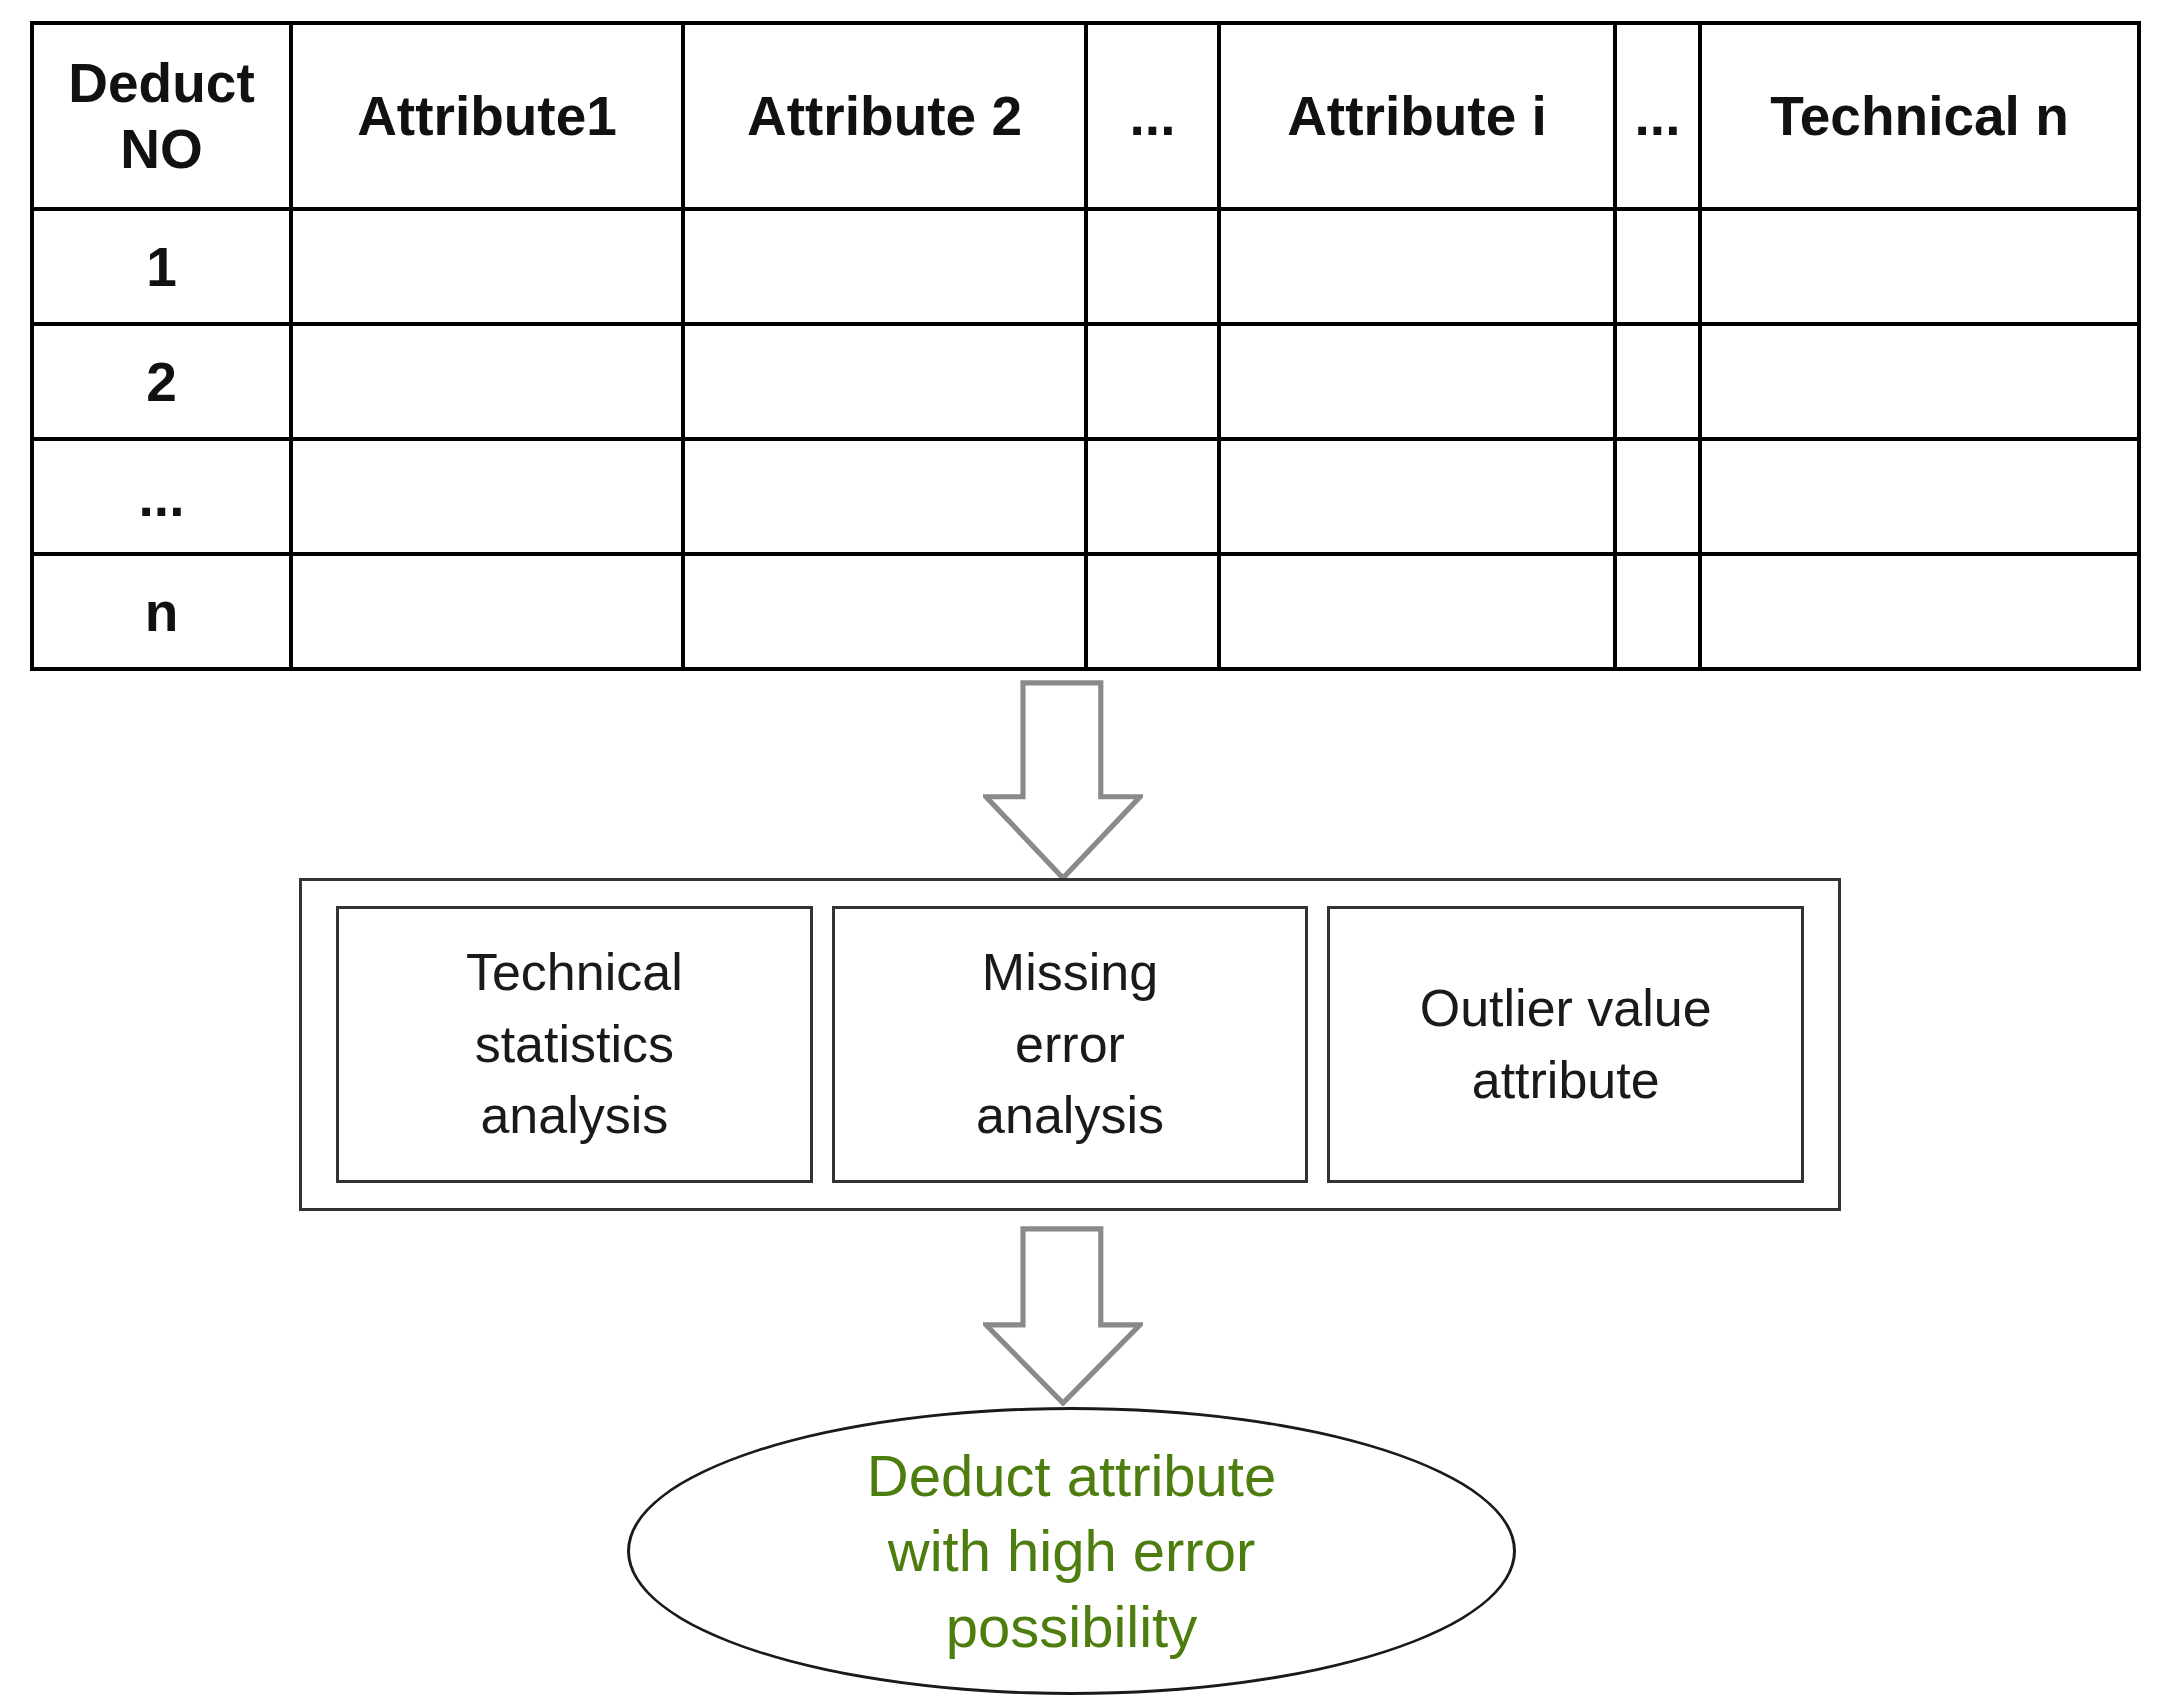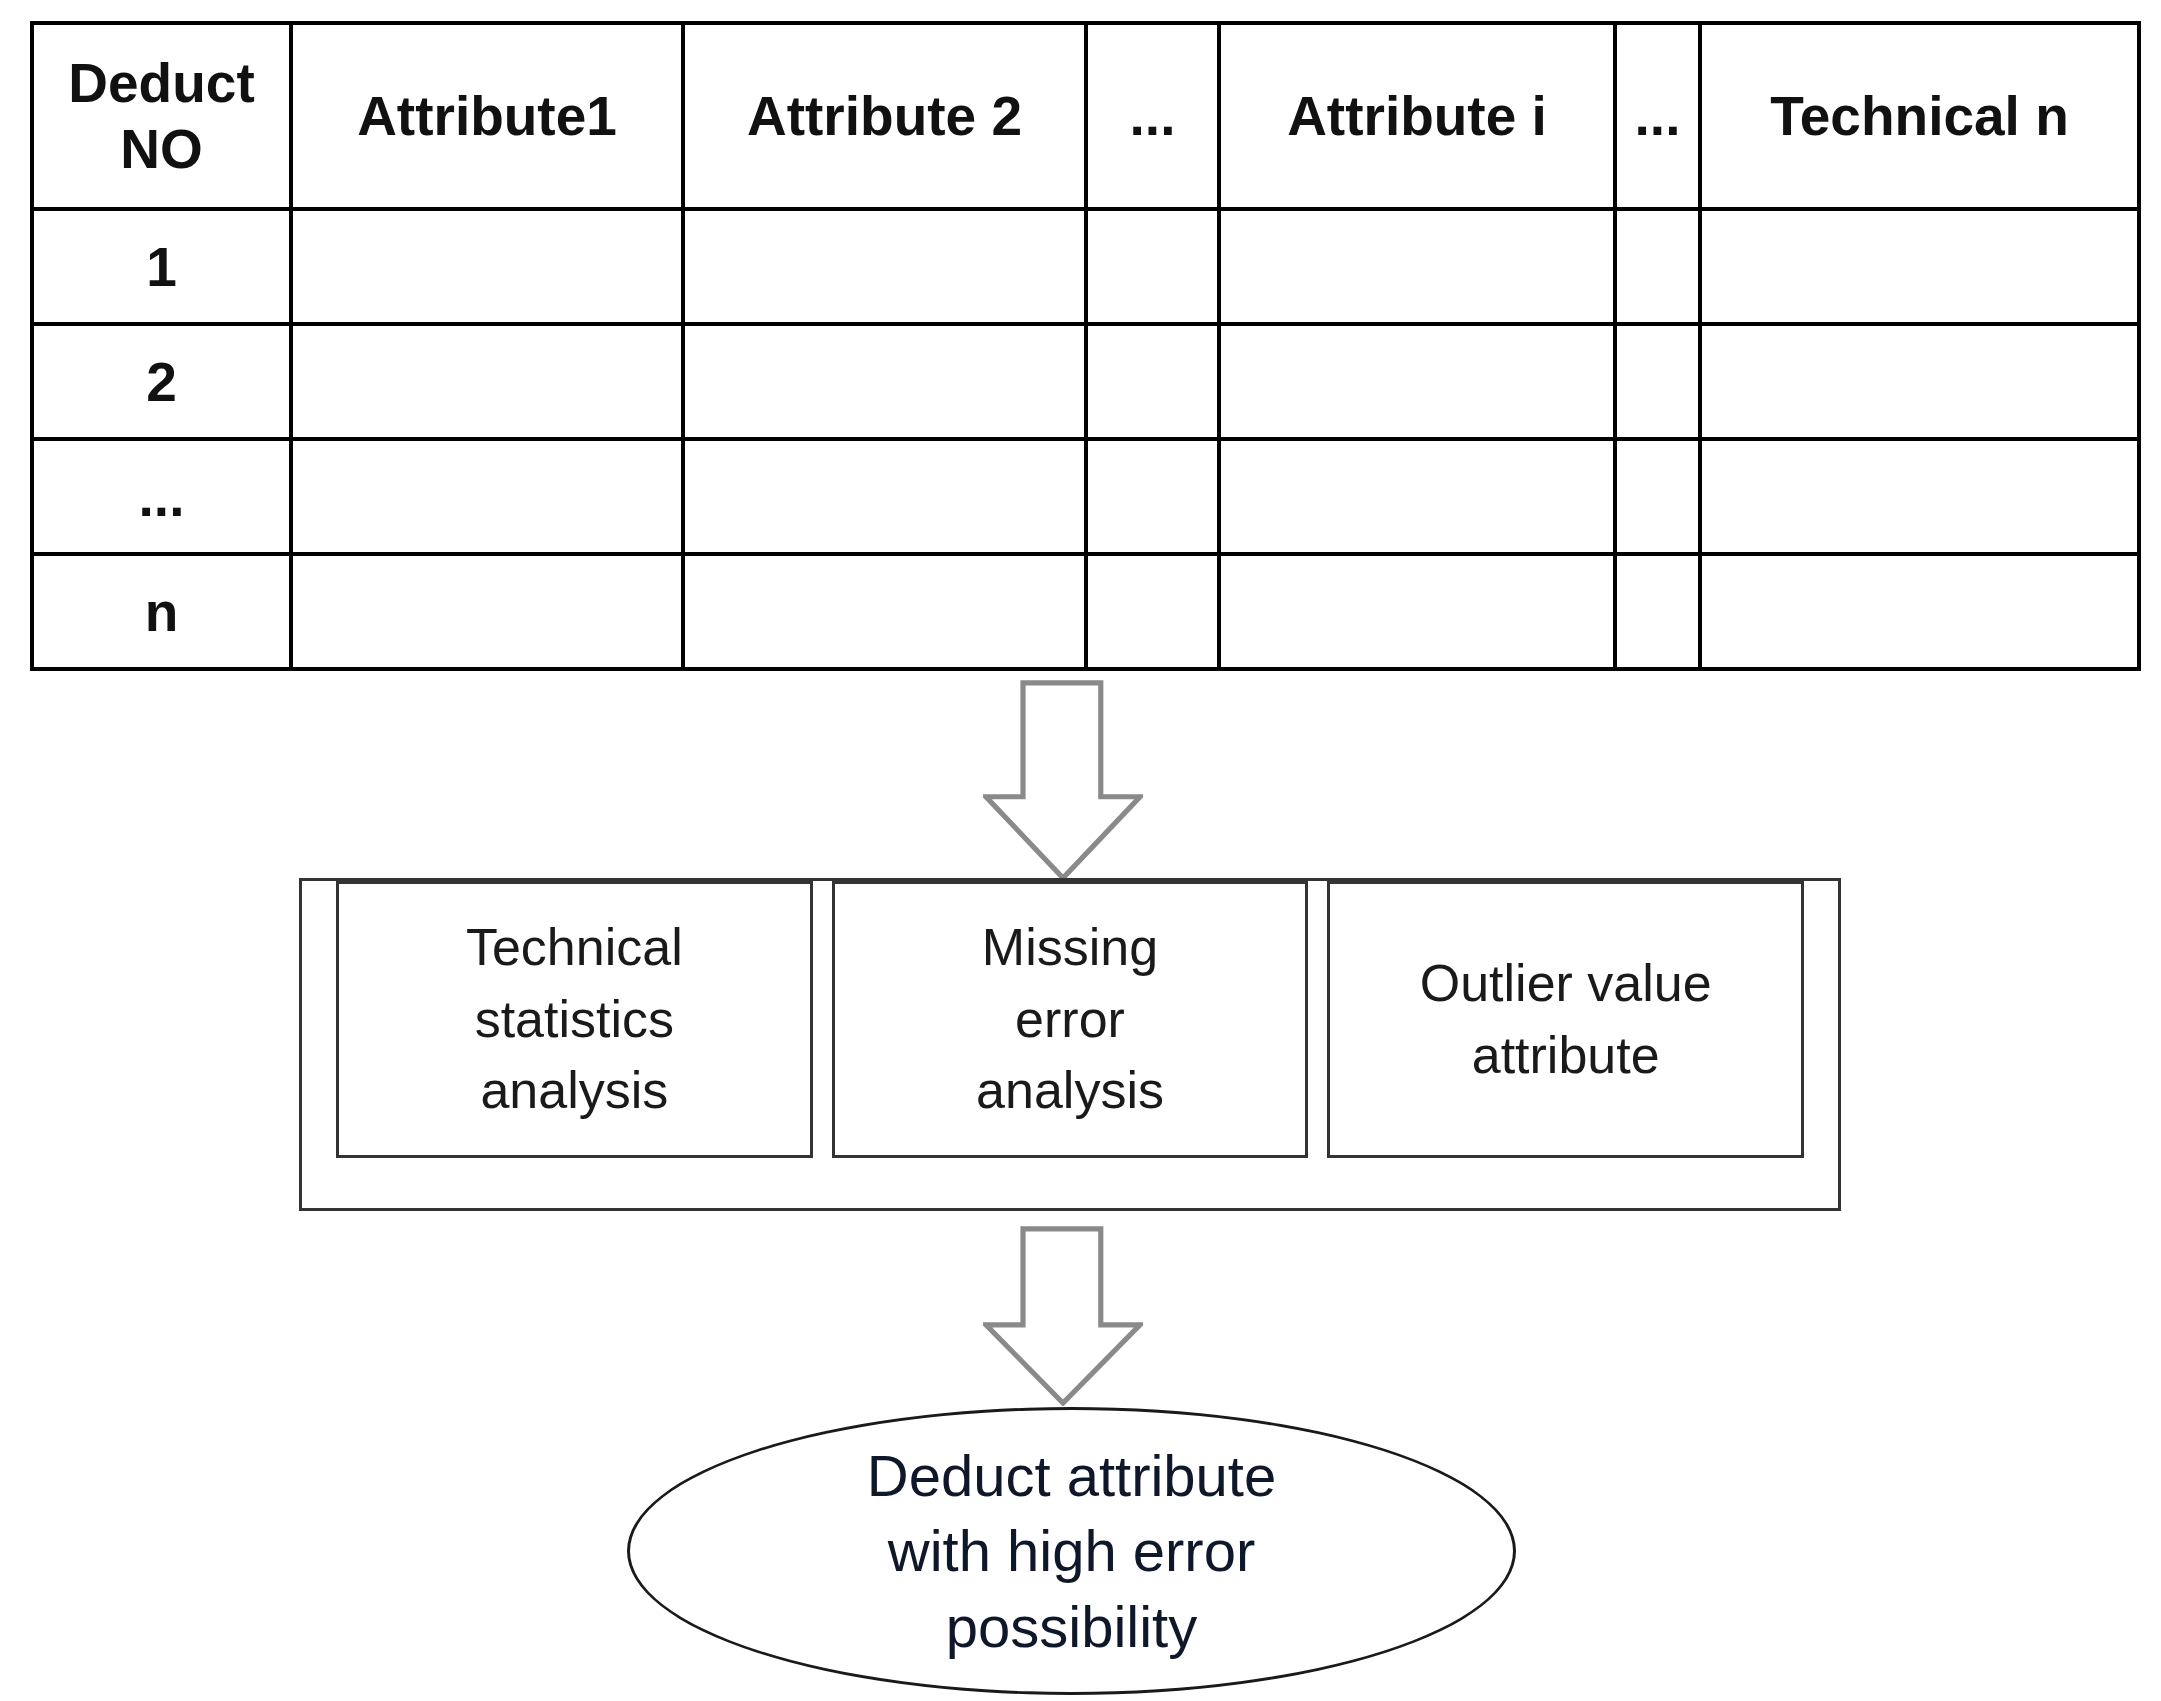--- a/index.html
+++ b/index.html
@@ -45,21 +45,21 @@
   .process-container {
     position: absolute;
     left: 299px;
     top: 878px;
     width: 1542px;
     height: 333px;
     box-sizing: border-box;
     border: 3.7px solid #333333;
     background: #ffffff;
     display: flex;
-    align-items: flex-start;
+    align-items: center;
     padding: 0 34px;
     gap: 19px;
   }
   .process-box {
     flex: 1;
     height: 277px;
     box-sizing: border-box;
     border: 3px solid #333333;
     background: #ffffff;
     display: flex;
@@ -87,21 +87,21 @@
     background: #ffffff;
     display: flex;
     align-items: center;
     justify-content: center;
   }
   .result-ellipse span {
     font-size: 58px;
     line-height: 1.3;
     text-align: center;
     white-space: pre-line;
-    color: #0f172a;
+    color: #4d7c0f;
   }
 </style>
 </head>
 <body>
 
 <div class="canvas">
 
   <table class="data-table">
     <colgroup>
       <col style="width:259px">

